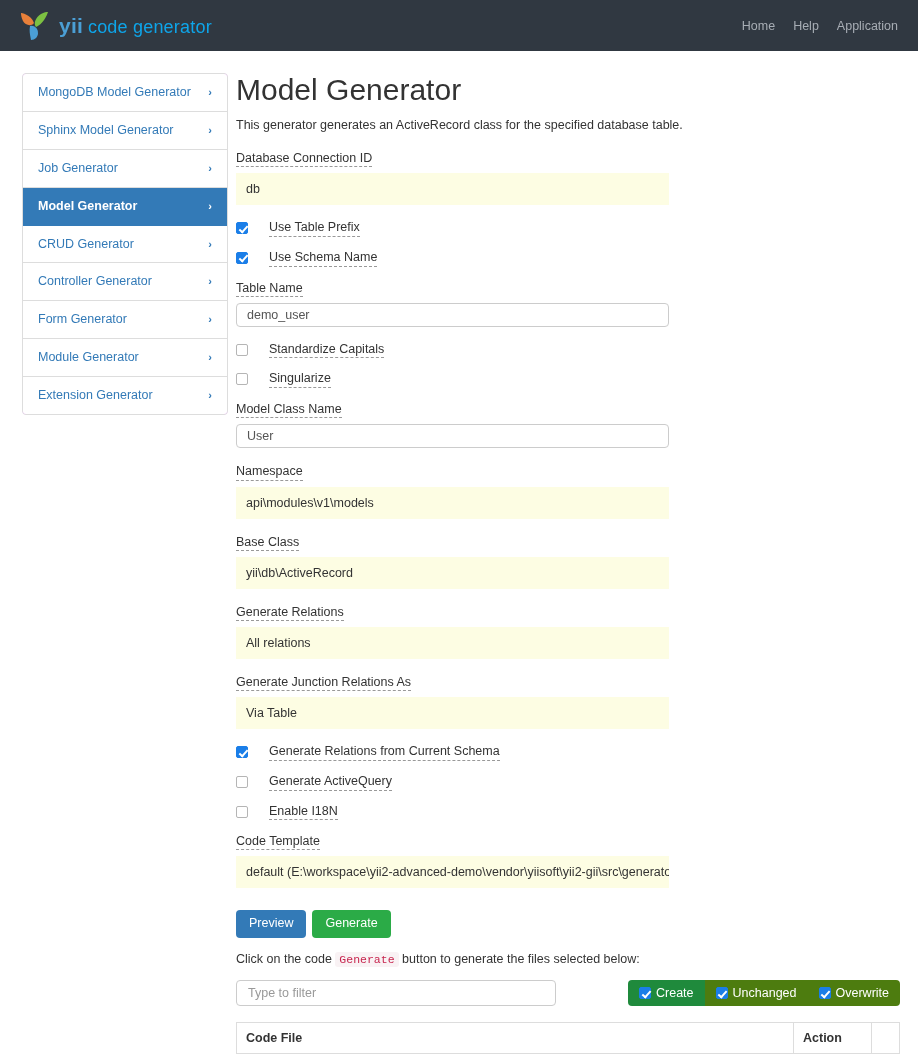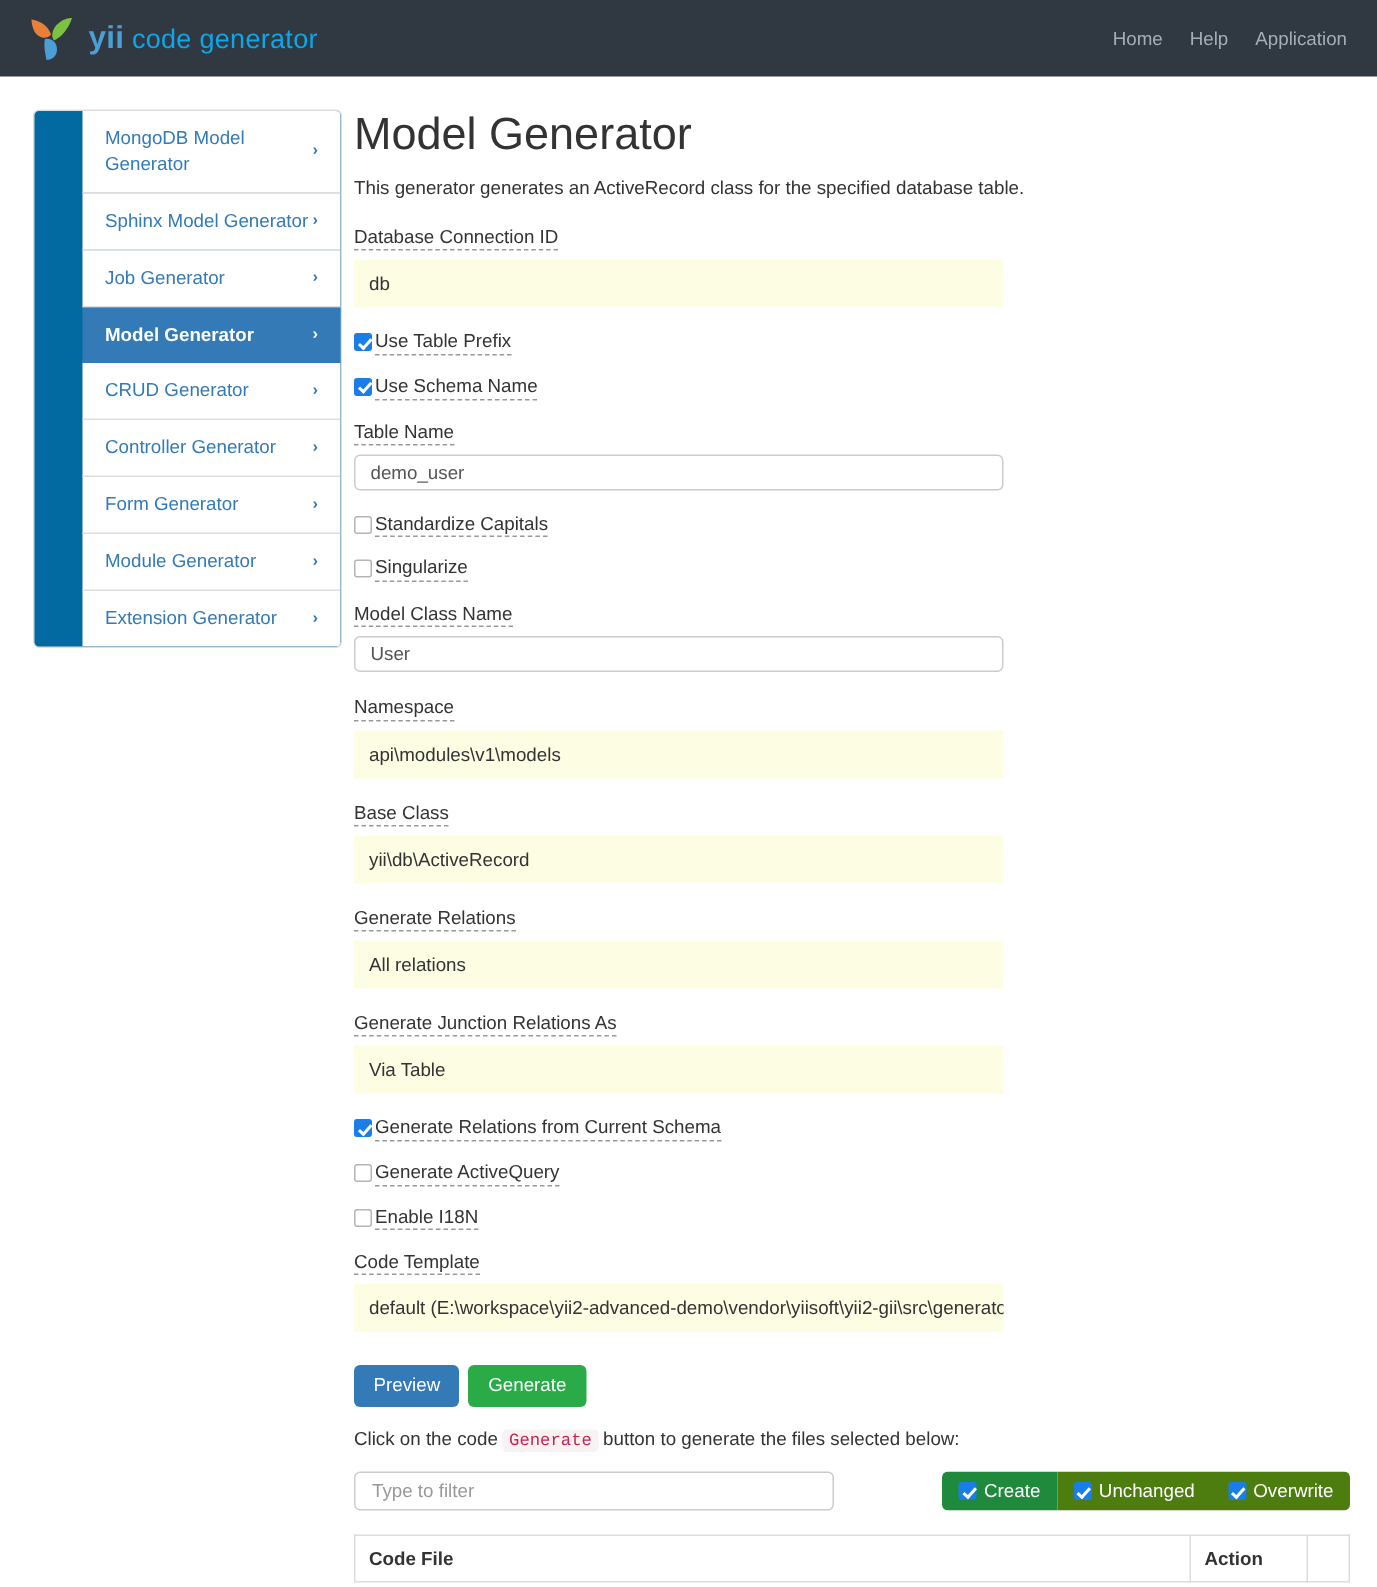--- a/index.html
+++ b/index.html
@@ -36,22 +36,21 @@
   
   .page { display: flex; padding: 22px 0 0 0; }
   .sidebar-col { width: 228px; padding-left: 22px; }
   .main-col { flex: 1; padding: 0 18px 0 8px; }
 
   
   .list-group {
     border: 1px solid #dddddd;
     border-radius: 4px;
     overflow: hidden;
-    background: #0369a1;
-    padding-left: 32px;
+    background: #f0abfc;
   }
   .list-item {
     display: flex; align-items: center; justify-content: space-between;
     padding: 10px 15px;
     border-bottom: 1px solid #dddddd;
     color: #337ab7;
     font-size: 12.5px;
     background: #ffffff;
     cursor: pointer;
     line-height: 1.35;
@@ -107,21 +106,21 @@
     font-size: 12.5px;
     color: #333;
     background: #fdfde3;
     border: none;
     border-radius: 0;
     overflow: hidden;
     white-space: nowrap;
     cursor: pointer;
   }
   .check-row {
-    display: flex; align-items: flex-start; gap: 2px;
+    display: flex; align-items: flex-start; gap: 21px;
     margin-bottom: 13px;
   }
   .cb {
     width: 12px; height: 12px; margin-top: 2px;
     border: 1px solid #b5b5b5;
     border-radius: 2px;
     background: #fff;
     position: relative;
     flex: 0 0 auto;
     cursor: pointer;

